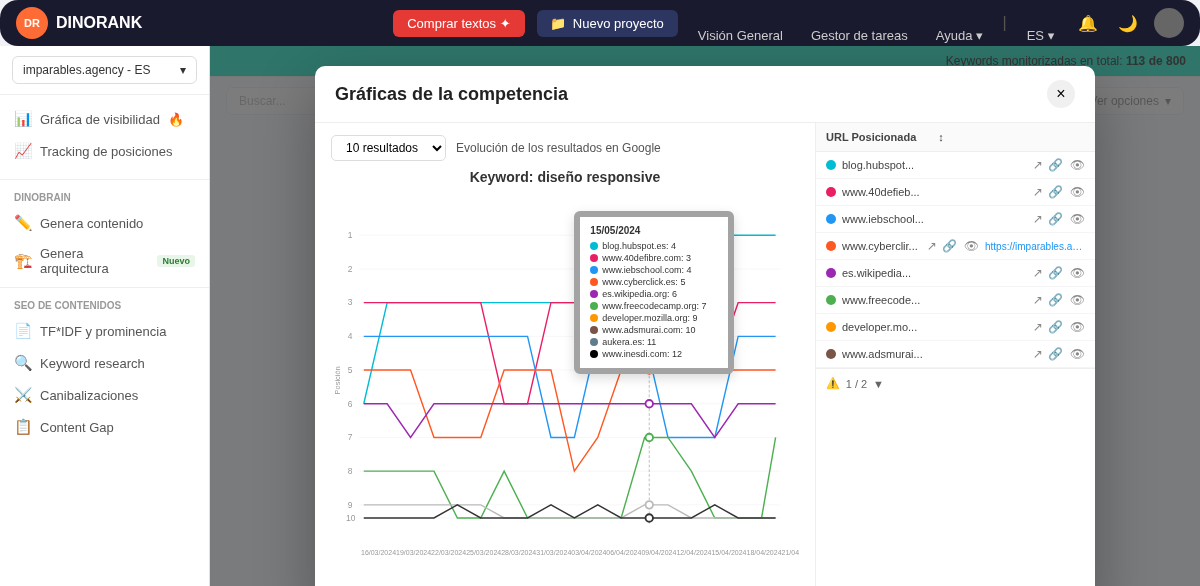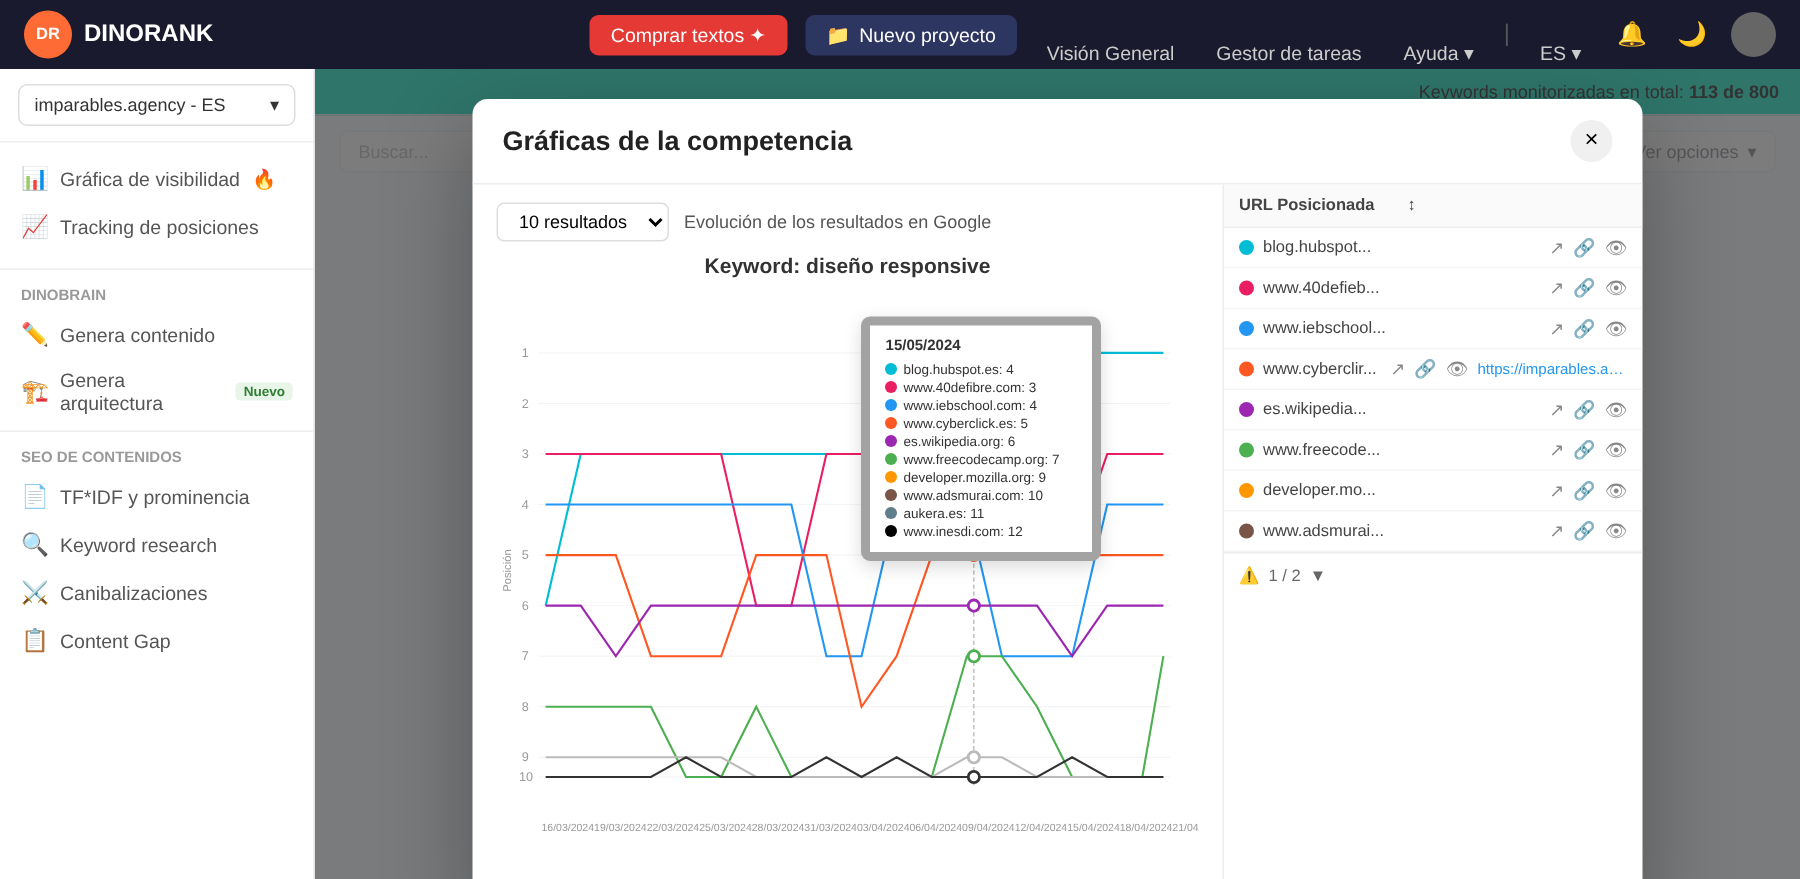--- a/index.html
+++ b/index.html
@@ -8,20 +8,21 @@
     
     .top-nav {
       background: #1a1a2e;
       height: 46px;
       display: flex;
       align-items: center;
       padding: 0 16px;
       gap: 12px;
       position: relative;
       z-index: 1;
+      border-radius: 18px;
     }
     .logo-area { display: flex; align-items: center; gap: 8px; }
     .logo-circle { width: 32px; height: 32px; border-radius: 50%; background: #ff6b35; display: flex; align-items: center; justify-content: center; color: white; font-weight: bold; font-size: 11px; }
     .logo-text { color: white; font-size: 16px; font-weight: bold; }
     .nav-spacer { flex: 1; }
     .nav-btn-primary { background: #e53935; color: white; border: none; padding: 6px 14px; border-radius: 6px; font-size: 13px; cursor: pointer; display: flex; align-items: center; gap: 6px; }
     .nav-btn-secondary { background: #2d3561; color: white; border: none; padding: 6px 14px; border-radius: 6px; font-size: 13px; cursor: pointer; display: flex; align-items: center; gap: 6px; }
     .nav-link { color: #ccc; font-size: 13px; cursor: pointer; padding: 0 8px; margin-top: 24px; }
     .nav-separator { color: #555; }
     .nav-icon { color: #ccc; font-size: 16px; cursor: pointer; padding: 0 4px; }

